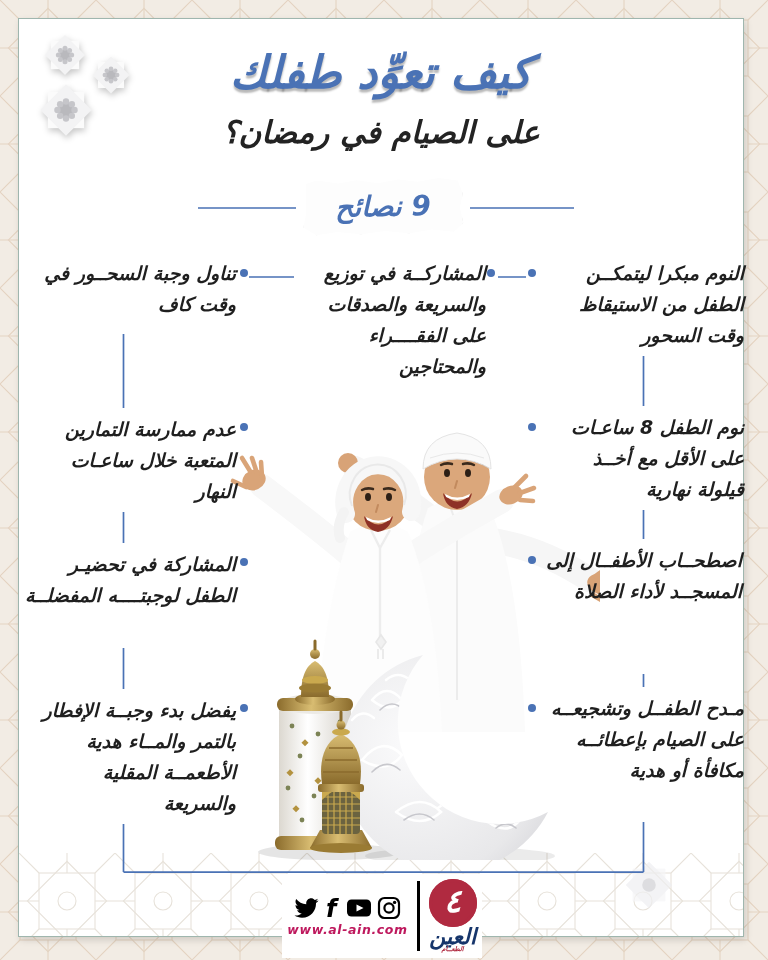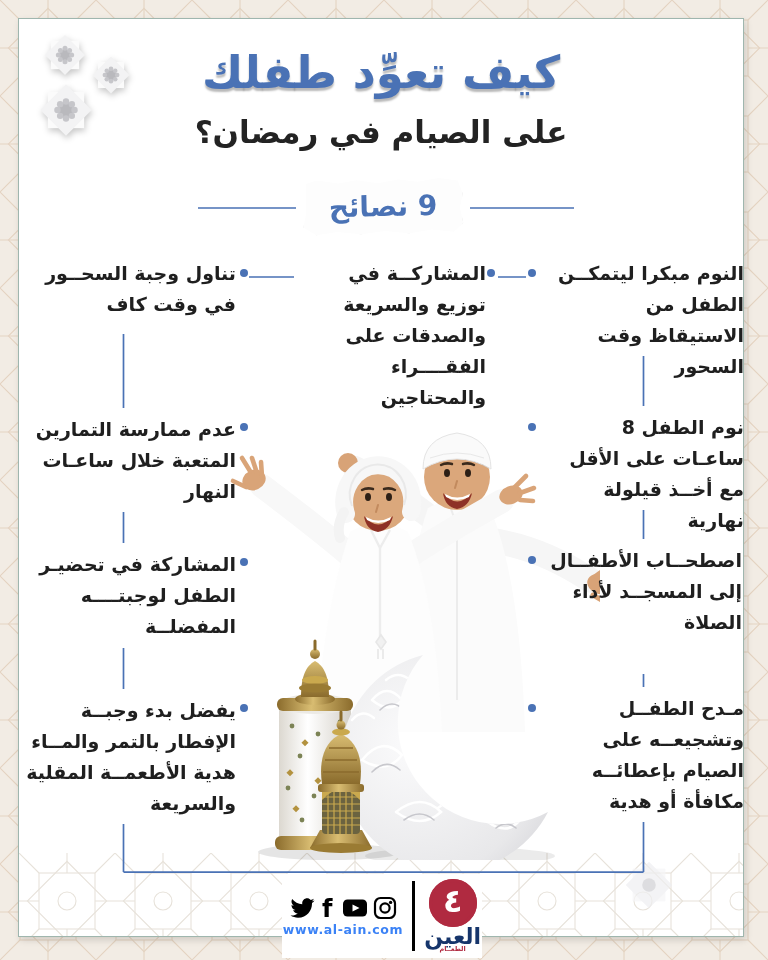--- a/index.html
+++ b/index.html
@@ -5,21 +5,21 @@
   :root{
     --accent-blue:#4a72b5;
     --text-dark:#1f1f1f;
     --logo-red:#b02a40;
     --logo-navy:#16356b;
     --bg-beige:#f2ece4;
   }
   *{margin:0;padding:0;box-sizing:border-box;}
   html,body{width:768px;height:960px;overflow:hidden;}
   body{font-family:"DejaVu Sans",sans-serif;background:var(--bg-beige);position:relative;}
-  .stage{position:absolute;left:0;top:0;width:612px;height:960px;}
+  .stage{position:absolute;left:0;top:0;width:612px;height:960px;font-style:italic;}
   svg.bgpat{position:absolute;left:0;top:0;}
   .card{position:absolute;left:18px;top:18px;width:726px;height:919px;background:#fff;
         border:1px solid #9fb6ae;box-shadow:2px 3px 7px rgba(0,0,0,.14);}
   .strip-pat{position:absolute;left:19px;top:853px;width:724px;height:83px;overflow:hidden;}
   
   .star{position:absolute;filter:drop-shadow(1px 3px 3px rgba(0,0,0,.22));}
   
   .hdr{position:absolute;left:18px;width:726px;text-align:center;direction:rtl;}
   .title{top:46px;font-size:45px;font-weight:bold;color:var(--accent-blue);
          text-shadow:0 3px 2px rgba(0,0,0,.28);letter-spacing:0;}
@@ -43,21 +43,21 @@
   #tip-r4{left:548px;top:693px;width:196px;}
   .bullet{position:absolute;width:8px;height:8px;border-radius:50%;background:var(--accent-blue);}
   svg.connectors{position:absolute;left:0;top:0;pointer-events:none;}
   svg.scene{position:absolute;left:160px;top:400px;}
   
   .footer{position:absolute;left:282px;top:874px;width:200px;height:84px;background:#fff;
           display:flex;align-items:center;justify-content:center;gap:9px;}
   .social-col{display:flex;flex-direction:column;align-items:center;gap:2px;}
   .social-row{display:flex;align-items:center;gap:5px;}
   .social-row svg{display:block;}
-  .site-url{font-size:12.5px;font-weight:bold;color:#3b82f6;letter-spacing:.6px;}
+  .site-url{font-size:12.5px;font-weight:bold;color:#be185d;letter-spacing:.6px;}
   .v-divider{width:3px;height:70px;background:#000;}
   .logo-col{display:flex;flex-direction:column;align-items:center;}
   .logo-mark{width:48px;height:48px;border-radius:50%;background:var(--logo-red);
              display:flex;align-items:center;justify-content:center;
              box-shadow:inset 0 0 0 3px var(--logo-red);}
   .logo-mark span{color:#fff;font-size:32px;font-weight:bold;line-height:48px;transform:translateY(-2px);}
   .logo-name{font-size:22px;font-weight:bold;color:var(--logo-navy);line-height:17px;margin-top:1px;}
   .logo-sub{font-size:6.5px;font-weight:bold;color:var(--logo-red);line-height:8px;}
 </style>
 </head>

